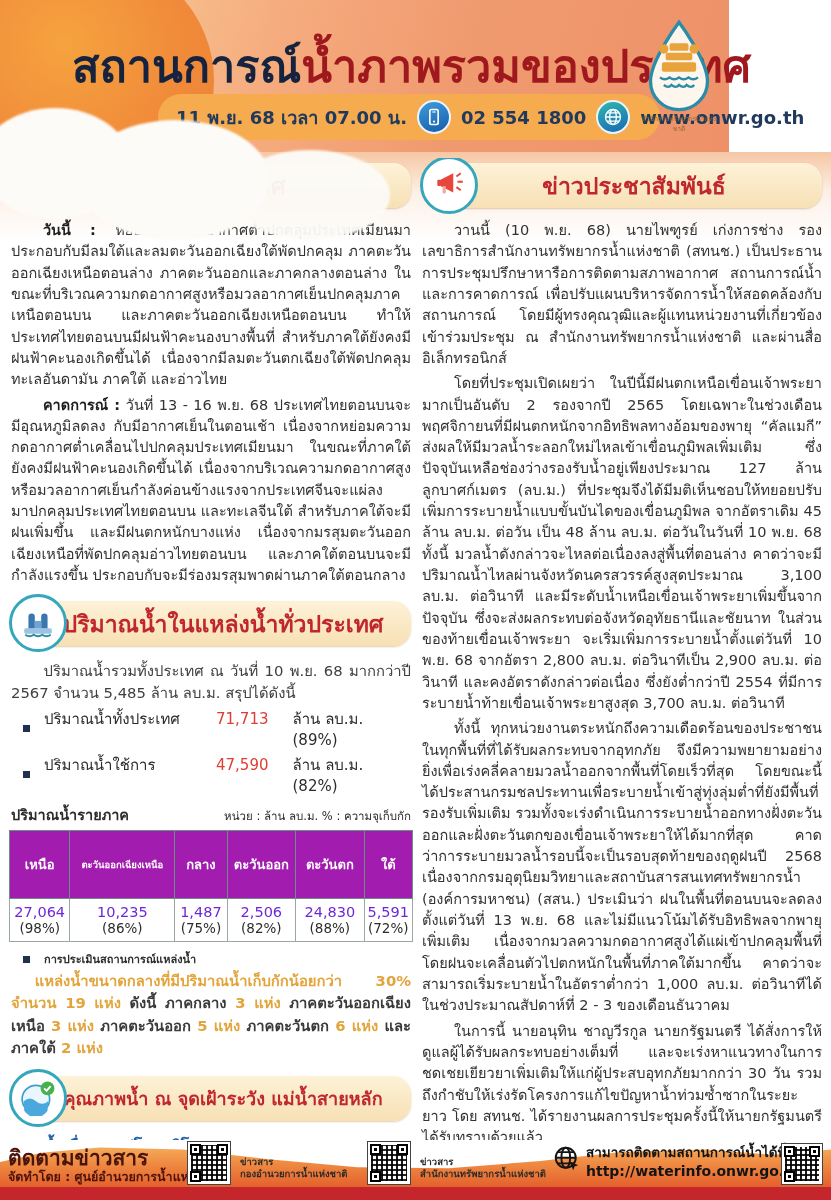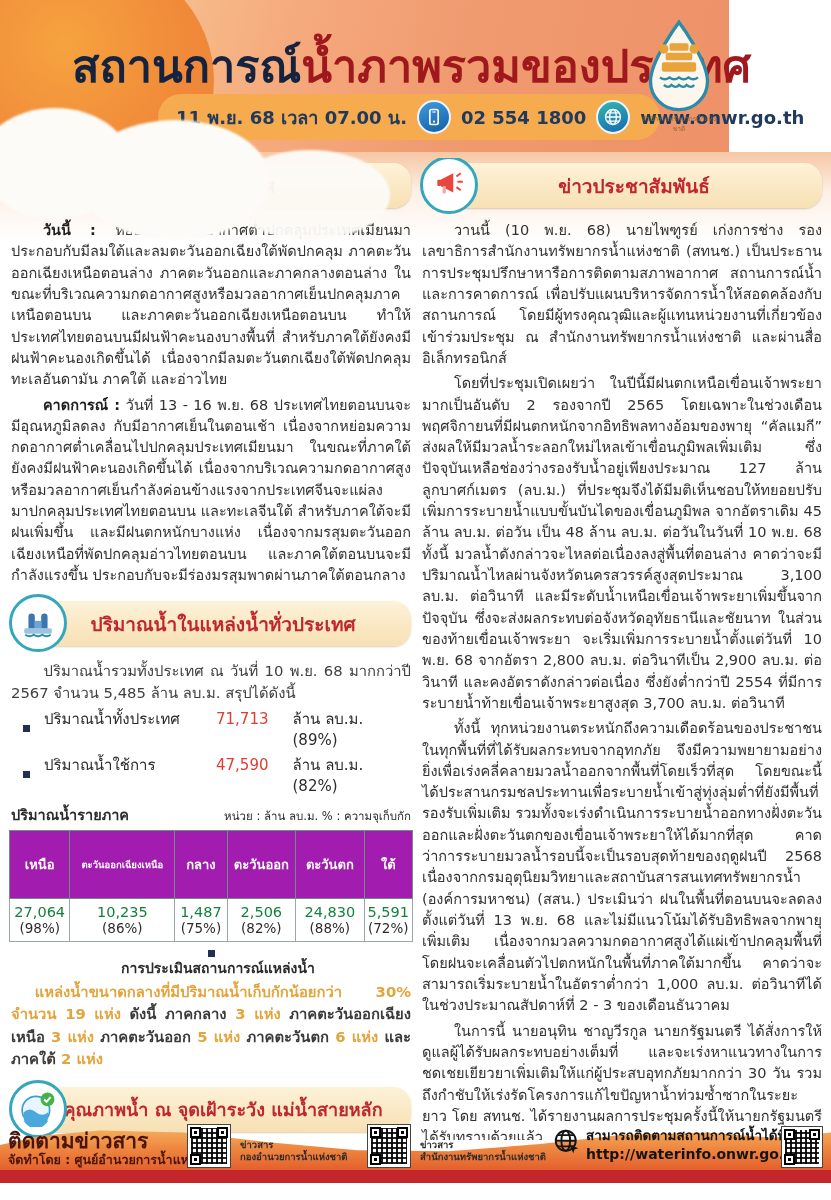--- a/index.html
+++ b/index.html
@@ -35,21 +35,21 @@
 
   
   .col { position:absolute; top:158px; width:404px; height:982px; overflow:hidden; z-index:2;}
   .col-left { left:9px; }
   .col-right { left:420px; }
 
   .sec { position:relative; height:56px; margin-bottom:6px; }
   .sec .pill { position:absolute; left:26px; right:2px; top:5px; height:45px;
     background:linear-gradient(180deg,#fdf2d8,#f7e0b4); border-radius:18px;
     display:flex; align-items:center; justify-content:center; box-shadow:0 1px 2px rgba(160,110,40,.35);}
-  .sec .pill .sec-title { color:#c0272d; font-weight:bold; font-size:19px; white-space:nowrap;}
+  .sec .pill .sec-title { color:#c0272d; font-weight:bold; font-size:23px; white-space:nowrap;}
   .sec .icon-wrap { position:absolute; left:0; top:-2px; width:58px; height:58px; background:#fff;
     border-radius:50%; border:3px solid #35a7bc; display:flex; align-items:center; justify-content:center; z-index:2;}
 
   .para { text-align:justify; font-size:14.5px; line-height:1.47; color:#323232; margin:4px 2px 2px 2px; text-indent:2.2em;}
   .para b.lead { color:#1e1e1e; }
 
   
   .wv-intro { text-align:justify; font-size:14.8px; line-height:1.45; color:#404040; margin:8px 2px 2px 2px; text-indent:2.2em;}
   .vbullet { display:flex; align-items:baseline; font-size:15px; margin:4px 0 0 14px; color:#2c2c2c;}
   .sq { width:7px; height:7px; background:#20304f; flex:0 0 7px; align-self:center; margin-right:14px;}
@@ -57,38 +57,38 @@
   .vbullet .val { color:#e03c31; font-weight:500; margin-right:24px;}
   .regional-row { display:flex; justify-content:space-between; align-items:baseline; margin:8px 2px 4px 2px;}
   .regional-row .rl { font-weight:bold; font-size:14.5px; color:#2c2c2c;}
   .regional-row .rr { font-size:11.5px; color:#2c2c2c;}
 
   table.wtab { width:100%; border-collapse:collapse; table-layout:fixed; }
   table.wtab th { background:#a21caf; color:#fff; font-size:13px; font-weight:bold; padding:23px 1px;
     border:1px solid #6b8f86; }
   table.wtab th.small { font-size:9.5px; }
   table.wtab td { background:#fff; border:1px solid #9aa7a3; text-align:center; padding:5px 0; }
-  table.wtab td .v { display:block; font-size:14.5px; color:#15803d; }
+  table.wtab td .v { display:block; font-size:14.5px; color:#6d28d9; }
   table.wtab td .p { display:block; font-size:13.5px; color:#2c2c2c; }
   .cw0{width:15%}.cw1{width:26%}.cw2{width:13%}.cw3{width:17%}.cw4{width:17%}.cw5{width:12%}
 
-  .assess-head { display:flex; align-items:center; font-size:14px; font-weight:bold; color:#2c2c2c; margin:8px 0 2px 14px;flex-direction:column;}
+  .assess-head { display:flex; align-items:center; font-size:11px; font-weight:bold; color:#2c2c2c; margin:8px 0 2px 14px;}
   .assess-para { text-align:justify; font-size:14.8px; line-height:1.5; margin:2px 2px 0 2px; text-indent:1.6em; font-weight:600;}
   .assess-para .g { color:#e2a43b; }
   .assess-para .d { color:#3a3a3a; }
 
   
   .wq-item { margin:4px 12px 2px 14px; }
   .wq-title { display:flex; align-items:center; font-size:15.5px; font-weight:bold; }
   .wq-title.blue { color:#1f5fa8; }
   .wq-title .sq.bl { background:#1f5fa8; }
   .wq-text { font-size:14.8px; line-height:1.45; color:#323232; margin:1px 0 0 21px; text-align:justify;}
 
   
-  .footer { position:absolute; left:0; bottom:17px; width:660px; height:72px; z-index:6;}
+  .footer { position:absolute; left:0; bottom:0; width:660px; height:72px; z-index:6;}
   .footer-wave { position:absolute; bottom:13px; left:0; width:831px; height:52px;
     background:linear-gradient(180deg,#f9c46a 0%,#ef8a42 55%,#e4602d 100%);
     clip-path:polygon(0 52%,5% 34%,12% 24%,22% 28%,32% 46%,43% 62%,54% 64%,65% 50%,75% 32%,85% 28%,93% 38%,100% 28%,100% 100%,0 100%);}
   .footer-strip { position:absolute; bottom:0; left:0; width:831px; height:13px; background:#c5262c; }
   .follow { position:absolute; left:8px; bottom:16px; color:#4a130b; line-height:1.1;}
   .follow .f1 { font-size:21px; font-weight:bold; }
   .follow .f2 { font-size:12.5px; font-weight:bold; }
   .qr { position:absolute; width:42px; height:42px; background:
       repeating-linear-gradient(0deg,rgba(0,0,0,.85) 0 2px,transparent 2px 5px),
       repeating-linear-gradient(90deg,#1a1a1a 0 2px,#fff 2px 5px);

